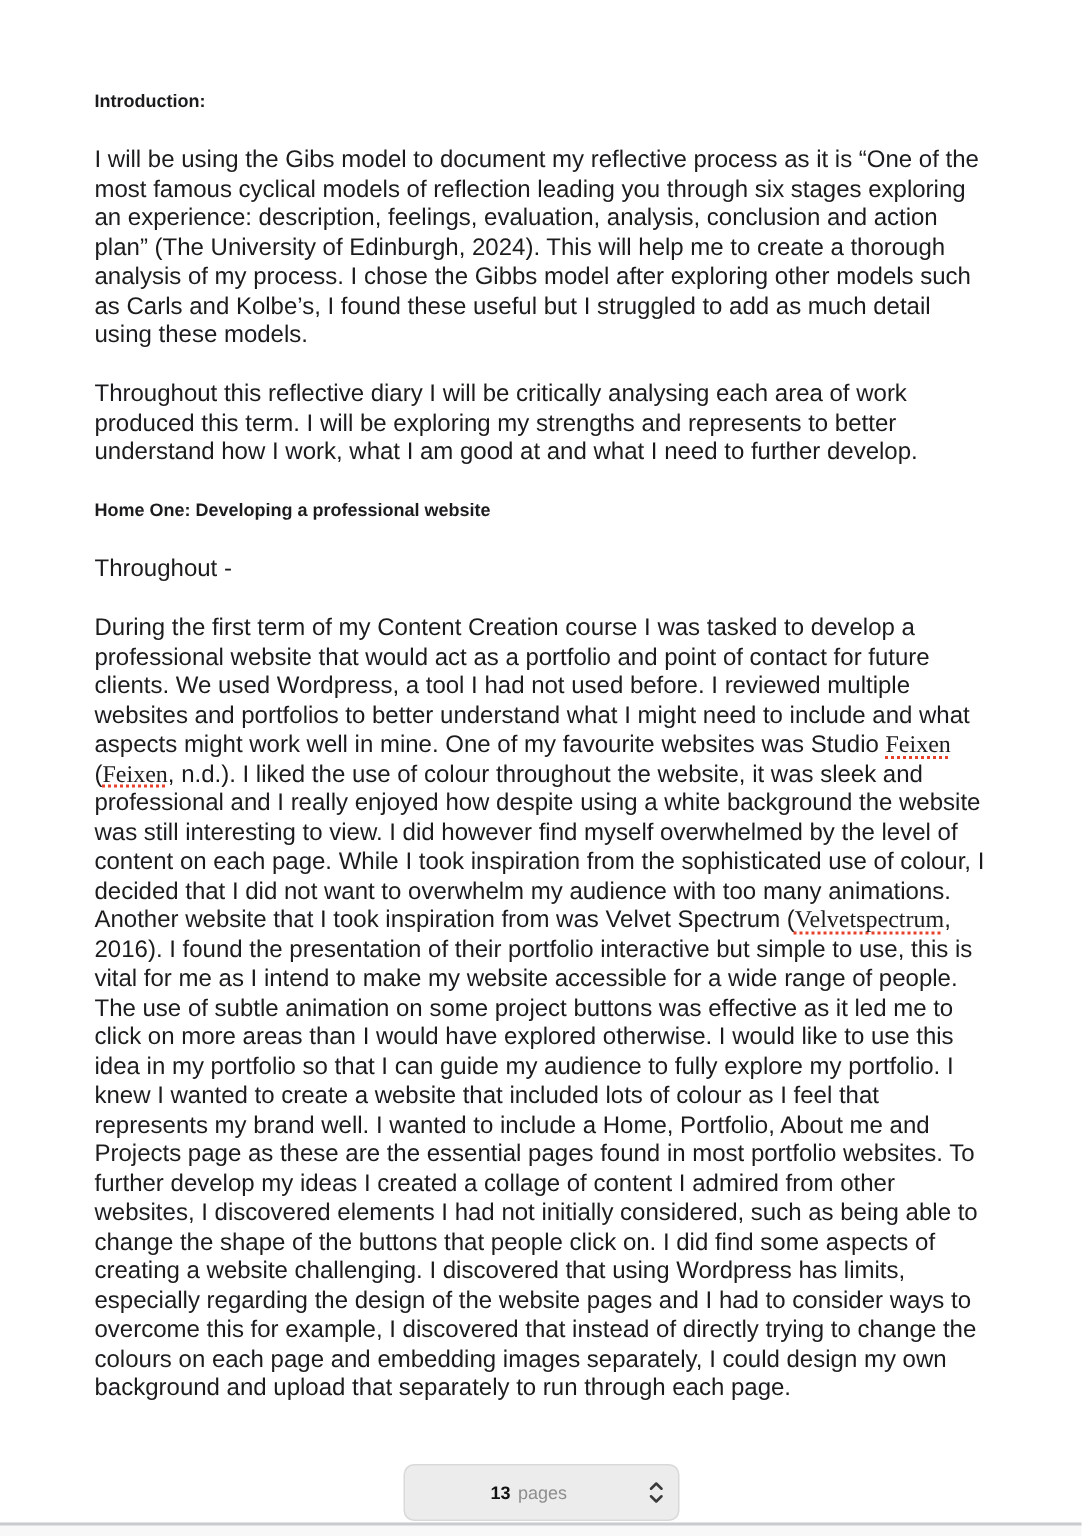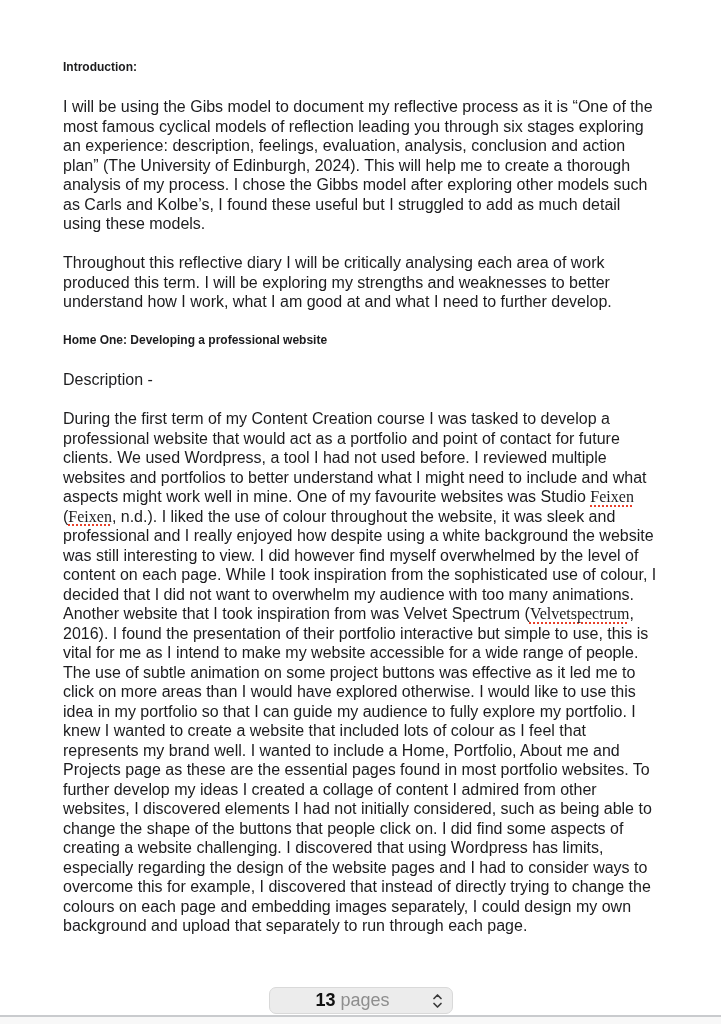--- a/index.html
+++ b/index.html
@@ -47,30 +47,30 @@
     right: 0;
     bottom: 10px;
     display: flex;
     justify-content: center;
     pointer-events: none;
   }
   .page-count-pill {
     pointer-events: auto;
     position: relative;
     min-width: 184px;
-    height: 27px;
+    height: 38px;
     background: #ececec;
     border: 1px solid #d9d9d9;
     border-radius: 7px;
     display: flex;
     align-items: center;
     justify-content: center;
     gap: 5px;
     font-family: "Liberation Sans", sans-serif;
-    font-size: 18px;
+    font-size: 12px;
     cursor: pointer;
     padding: 0 30px 0 14px;
     box-sizing: border-box;
   }
   .page-count-pill .count {
     font-weight: bold;
     color: #111111;
   }
   .page-count-pill .unit {
     color: #8e8e8e;
@@ -94,25 +94,25 @@
   }
 </style>
 </head>
 <body>
 
 <div class="doc">
   <h2>Introduction:</h2>
 
   <p>I will be using the Gibs model to document my reflective process as it is “One of the most famous cyclical models of reflection leading you through six stages exploring an experience: description, feelings, evaluation, analysis, conclusion and action plan” (The University of Edinburgh, 2024). This will help me to create a thorough analysis of my process. I chose the Gibbs model after exploring other models such as Carls and Kolbe’s, I found these useful but I struggled to add as much detail using these models.</p>
 
-  <p>Throughout this reflective diary I will be critically analysing each area of work produced this term. I will be exploring my strengths and weaknesses to better understand how I work, what I am good at and what I need to further develop.</p>
+  <p>Throughout this reflective diary I will be critically analysing each area of work produced this term. I will be exploring my strengths and represents to better understand how I work, what I am good at and what I need to further develop.</p>
 
   <h2>Home One: Developing a professional website</h2>
 
-  <p>Description -</p>
+  <p>Throughout -</p>
 
   <p><span>During the first term of my Content Creation course I was tasked to develop a professional website that would act as a portfolio and point of contact for future clients. We used Wordpress, a tool I had not used before. I reviewed multiple websites and portfolios to better understand what I might need to include and what aspects might work well in mine. One of my favourite websites was Studio </span><span class="misspelled">Feixen</span><span> (</span><span class="misspelled">Feixen</span><span>, n.d.). I liked the use of colour throughout the website, it was sleek and professional and I really enjoyed how despite using a white background the website was still interesting to view. I did however find myself overwhelmed by the level of content on each page. While I took inspiration from the sophisticated use of colour, I decided that I did not want to overwhelm my audience with too many animations. Another website that I took inspiration from was Velvet Spectrum (</span><span class="misspelled">Velvetspectrum</span><span>, 2016). I found the presentation of their portfolio interactive but simple to use, this is vital for me as I intend to make my website accessible for a wide range of people. The use of subtle animation on some project buttons was effective as it led me to click on more areas than I would have explored otherwise. I would like to use this idea in my portfolio so that I can guide my audience to fully explore my portfolio. I knew I wanted to create a website that included lots of colour as I feel that represents my brand well. I wanted to include a Home, Portfolio, About me and Projects page as these are the essential pages found in most portfolio websites. To further develop my ideas I created a collage of content I admired from other websites, I discovered elements I had not initially considered, such as being able to change the shape of the buttons that people click on. I did find some aspects of creating a website challenging. I discovered that using Wordpress has limits, especially regarding the design of the website pages and I had to consider ways to overcome this for example, I discovered that instead of directly trying to change the colours on each page and embedding images separately, I could design my own background and upload that separately to run through each page.</span></p>
 </div>
 
 <div class="footer">
   <button class="page-count-pill">
     <span class="count">13</span>
     <span class="unit">pages</span>
     <span class="stepper">
       <svg width="11" height="17" viewBox="0 0 11 17" aria-hidden="true">

